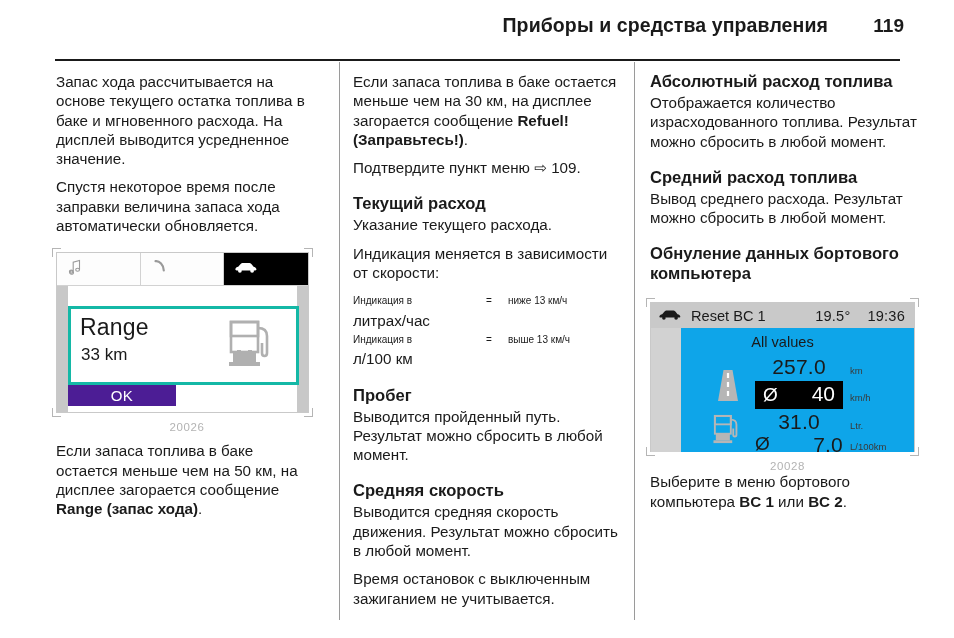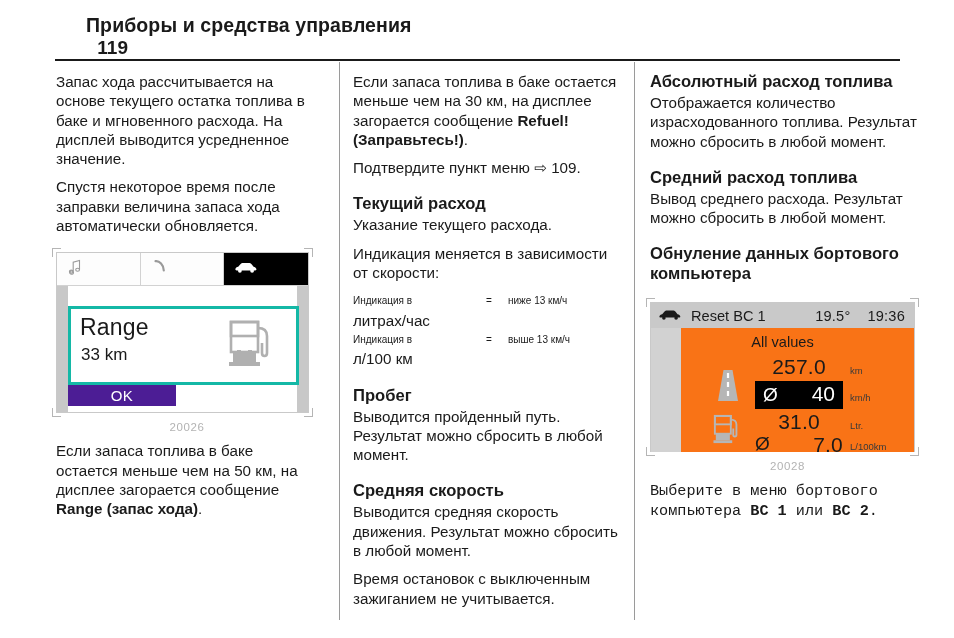--- a/index.html
+++ b/index.html
@@ -17,21 +17,20 @@
     overflow: hidden;
   }
 
   
   #header {
     position: absolute;
     left: 52px; top: 14px; width: 852px;
     display: flex;
     justify-content: flex-end;
     align-items: baseline;
-    flex-direction: column;
   }
   #header-title {
     font-size: 19.5px;
     font-weight: bold;
     letter-spacing: 0.1px;
     color: #1a1a1a;
   }
   #header-pageno {
     font-size: 19px;
     font-weight: bold;
@@ -201,21 +200,21 @@
     padding: 0 9px 0 8px;
     font-size: 14.6px;
     color: #1a1a1a;
   }
   #fig2-title-text { margin-left: 10px; }
   #fig2-temp { margin-left: auto; letter-spacing: 0.2px; }
   #fig2-clock { margin-left: 17px; letter-spacing: 0.2px; }
   #fig2-body {
     position: relative;
     height: 124px;
-    background: #f97316;
+    background: #0ea5e9;
   }
   #fig2-sidebar {
     position: absolute;
     left: 0; top: 0;
     width: 30px; height: 100%;
     background: #d2d2d2;
   }
   #fig2-allvalues {
     position: absolute;
     left: 0; right: 0; top: 6px;
@@ -460,17 +459,17 @@
               <span class="avg">Ø</span>
               <span>7.0</span>
             </span>
             <span class="bc-unit">L/100km</span>
           </div>
         </div>
       </div>
       <div class="fig-id">20028</div>
     </div>
 
-    <p class="body" style="margin-top:10px;font-family:Liberation Mono, monospace;"><span>Выберите в меню бортового компьютера </span><span class="b">BC 1</span><span> или </span><span class="b">BC 2</span><span>.</span></p>
+    <p class="body" style=""><span>Выберите в меню бортового компьютера </span><span class="b">BC 1</span><span> или </span><span class="b">BC 2</span><span>.</span></p>
 
   </div>
 
 </div>
 
 </body></html>

